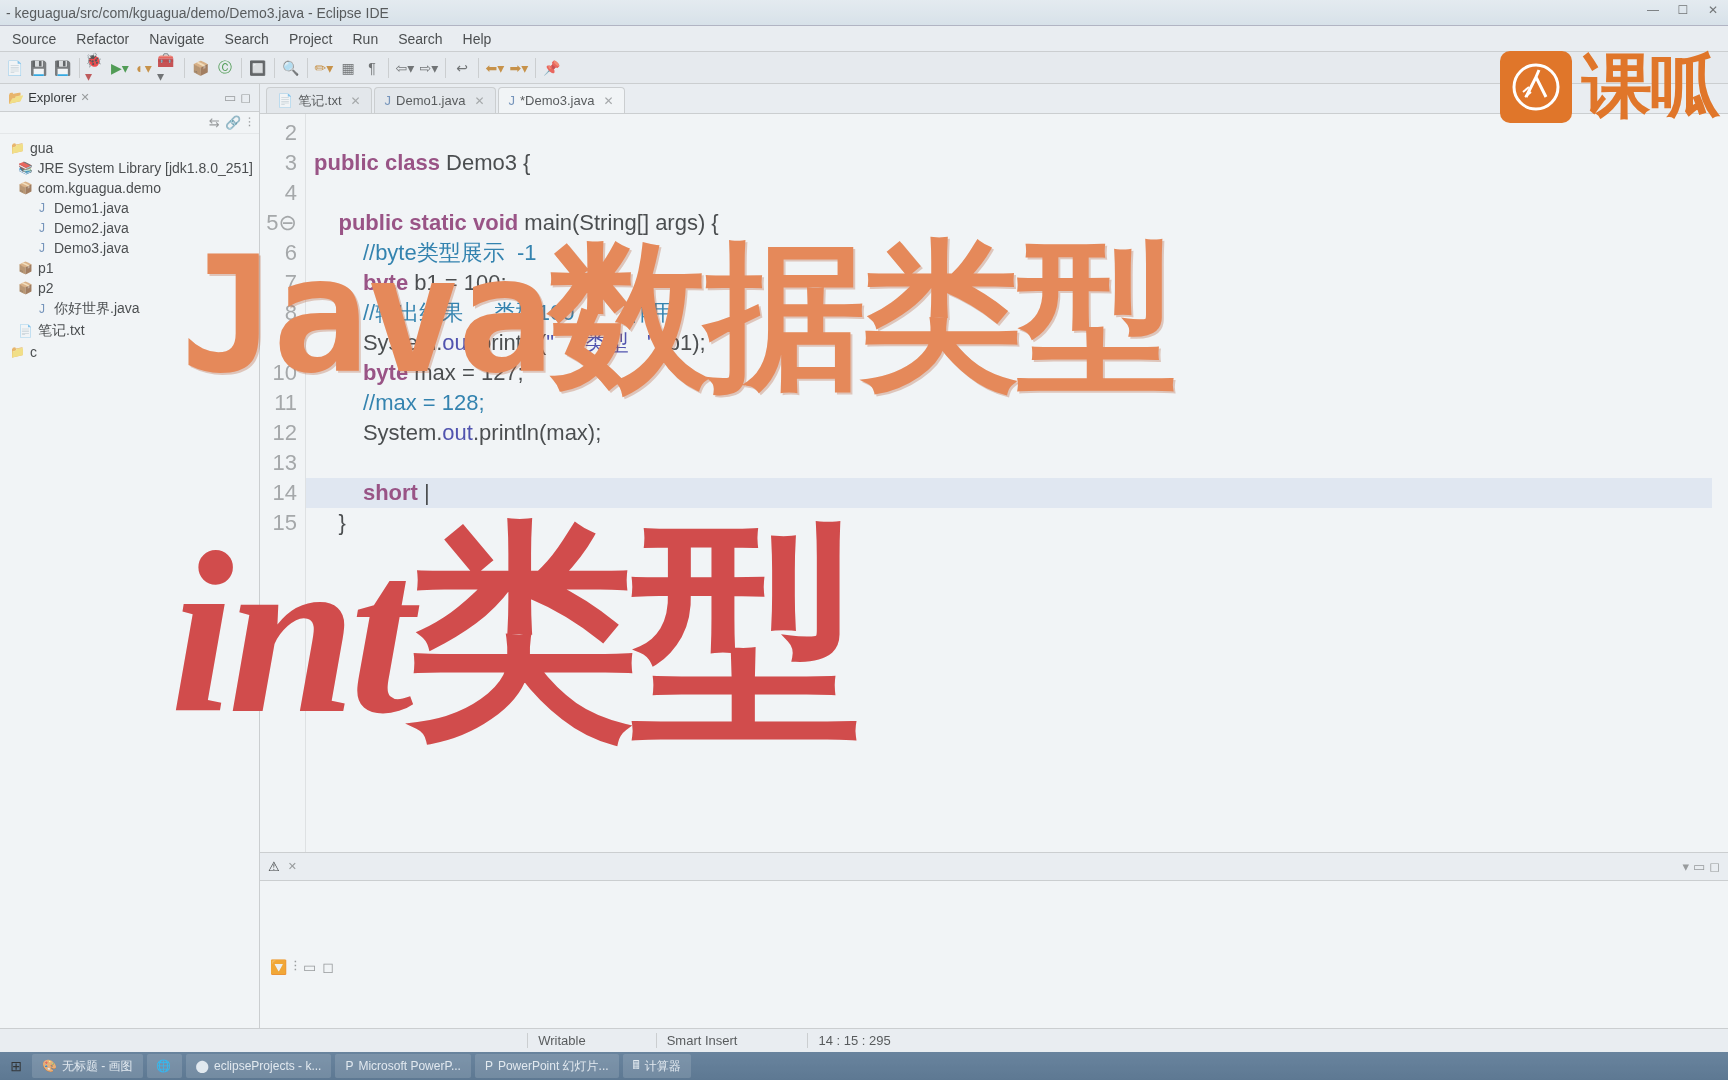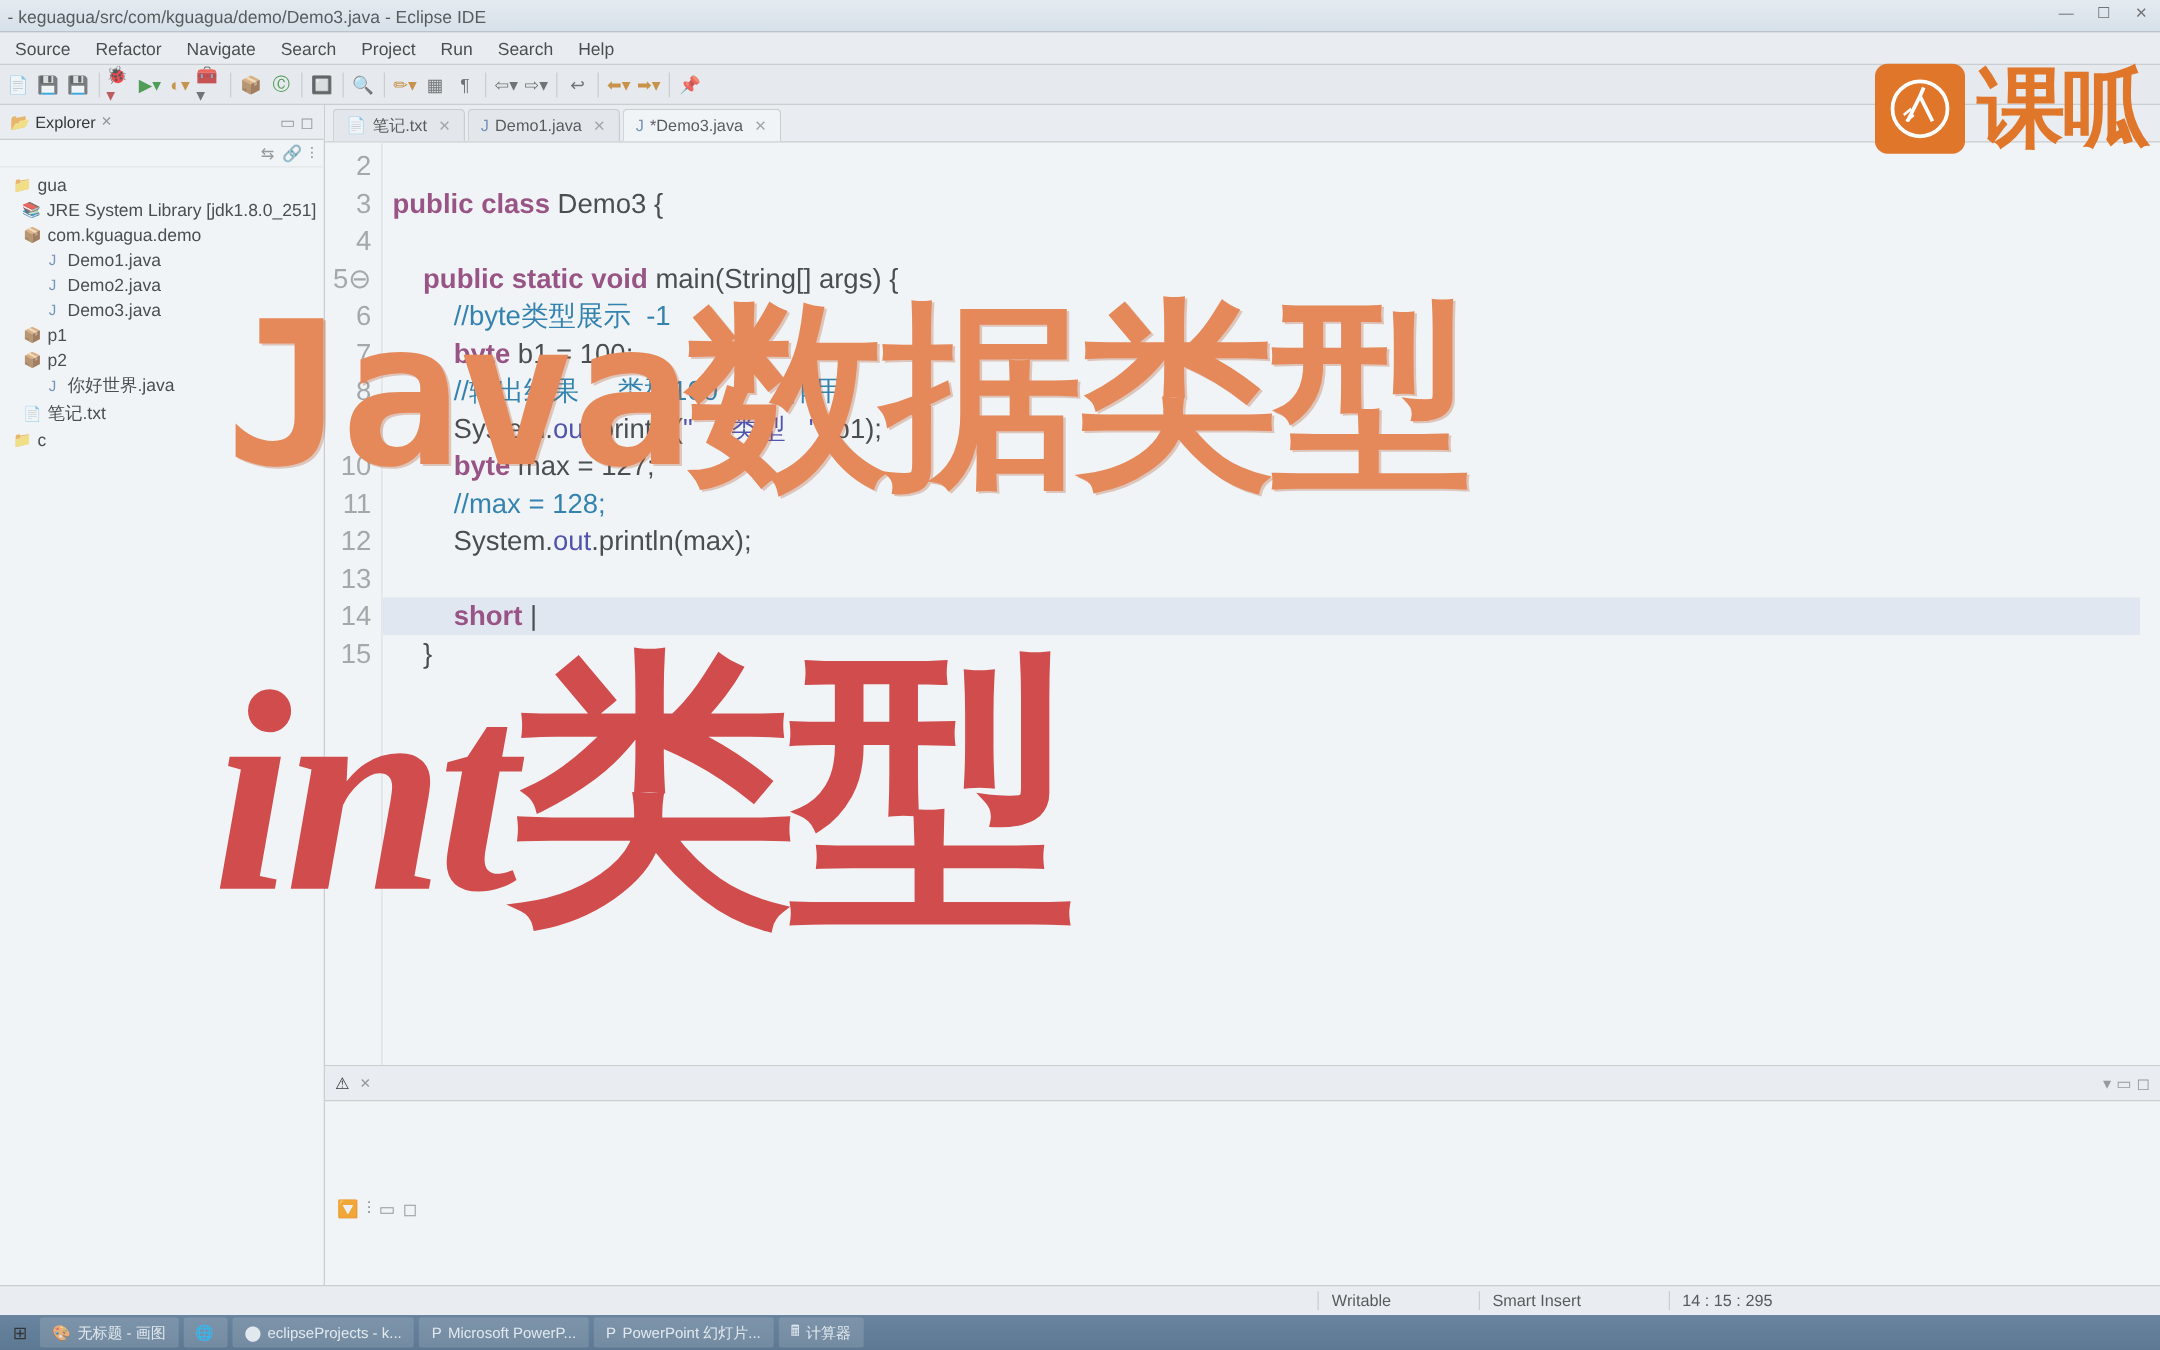--- a/index.html
+++ b/index.html
@@ -54,21 +54,21 @@
 .fld { color:#2a2aa0; }
 .hl { background:#e8eef8; display:inline-block; width:100%; margin-left:-8px; padding-left:8px; }
 
 
 .bottom { height:200px; border-top:1px solid #ccc; background:#fff; display:flex; flex-direction:column; }
 .bottom .viewtab { }
 .probbody { flex:1; padding:6px 10px; font-size:14px; color:#333; display:flex; justify-content:space-between; }
 .probtools { display:flex; gap:6px; align-items:center; color:#888; }
 
 
-.statusbar { position:absolute; bottom:28px; left:0; right:0; height:24px; background:#f4f6f8; border-top:1px solid #ccc; display:flex; align-items:center; font-size:13px; color:#333; justify-content:flex-end; padding-right:300px; gap:60px; }
+.statusbar { position:absolute; bottom:28px; left:0; right:0; height:24px; background:#f4f6f8; border-top:1px solid #ccc; display:flex; align-items:center; font-size:13px; color:#333; justify-content:center; padding-right:300px; gap:60px; }
 .statusbar span { padding:0 10px; border-left:1px solid #ccc; }
 
 
 .taskbar { position:absolute; bottom:0; left:0; right:0; height:28px; background:linear-gradient(#4a6a8a,#3a5a7a); display:flex; align-items:center; padding:0 4px; gap:4px; }
 .tkitem { height:24px; padding:0 10px; background:rgba(255,255,255,0.15); border-radius:2px; display:flex; align-items:center; font-size:12px; color:#eaf0f6; gap:5px; }
 .tkicon { width:24px; height:24px; display:flex; align-items:center; justify-content:center; font-size:14px; }
 
 
 .brand { position:absolute; top:40px; right:10px; display:flex; align-items:center; gap:10px; z-index:6; }
 .brandlogo { width:72px; height:72px; background:#e0762a; border-radius:10px; display:flex; align-items:center; justify-content:center; }

